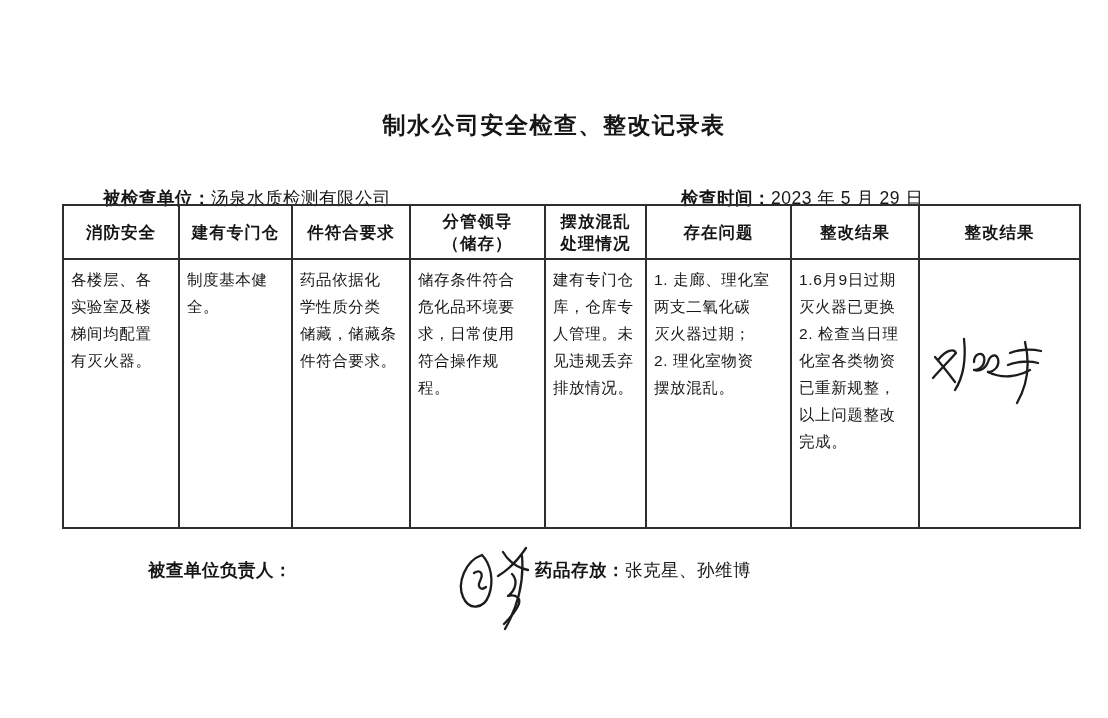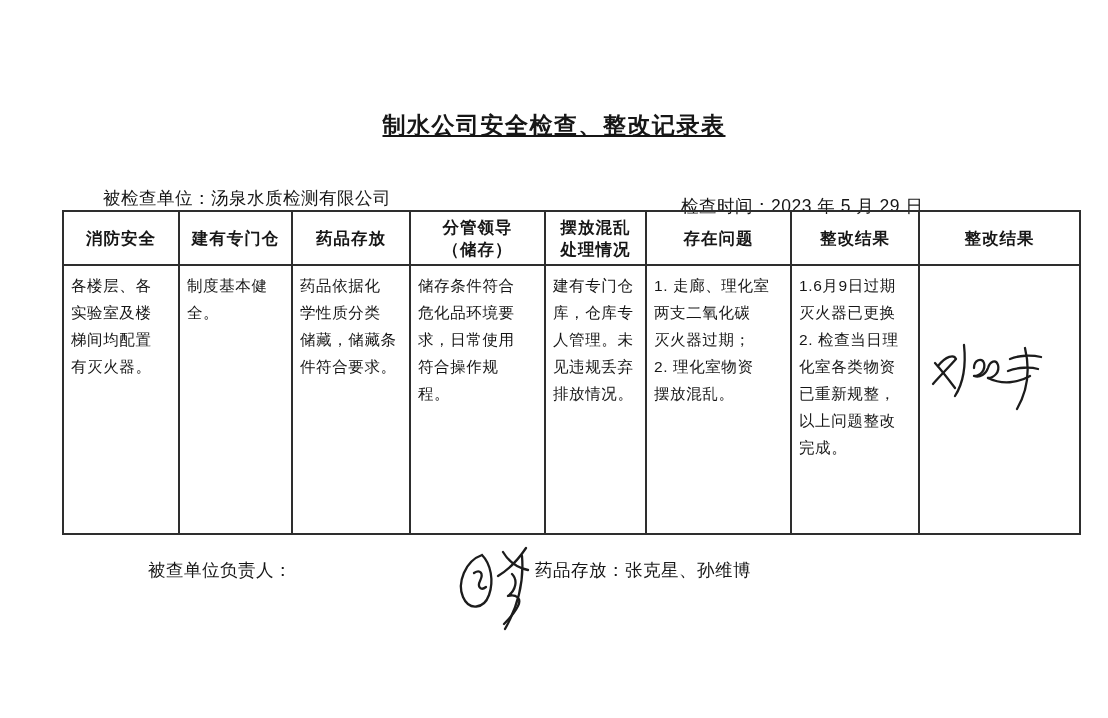--- a/index.html
+++ b/index.html
@@ -2,30 +2,30 @@
 <html><head>
 <meta charset="utf-8">
 <style>
   html,body{margin:0;padding:0;background:#ffffff;}
   body{
     width:1108px;height:718px;position:relative;overflow:hidden;
     font-family:"Liberation Sans", sans-serif;color:#161616;
   }
   .page-title{
     position:absolute;top:110px;left:0;width:1108px;text-align:center;
-    font-size:23px;font-weight:bold;letter-spacing:1.5px;text-decoration:underline;
+    font-size:23px;font-weight:bold;letter-spacing:1.5px;
   }
   .info-line{position:absolute;top:186px;left:0;width:1108px;font-size:17.5px;}
   .info-left{position:absolute;left:103px;top:0;white-space:nowrap;}
-  .info-right{position:absolute;left:681px;top:8px;white-space:nowrap;}
-  .lbl{font-weight:normal;letter-spacing:0.5px;margin-top:32px;}
+  .info-right{position:absolute;left:681px;top:0;white-space:nowrap;}
+  .lbl{font-weight:bold;letter-spacing:0.5px;margin-top:32px;}
   .val{letter-spacing:0.5px;}
 
   table.record{
-    position:absolute;left:62px;top:210px;width:1017px;
+    position:absolute;left:62px;top:204px;width:1017px;
     border-collapse:collapse;table-layout:fixed;
   }
   table.record th, table.record td{
     border:2px solid #2e2e2e;
     box-sizing:border-box;
   }
   table.record th{
     height:54px;font-size:16.5px;font-weight:bold;text-align:center;
     vertical-align:middle;white-space:pre-line;line-height:1.35;
     padding:2px 2px;letter-spacing:1px;
@@ -65,21 +65,21 @@
       <col style="width:135px">
     <col style="width:101px">
       <col style="width:145px">
       <col style="width:128px">
       <col style="width:161px">
   </colgroup>
   <tbody>
       <tr>
     <th>消防安全</th>
     <th>建有专门仓</th>
-    <th>药品存放</th>
+    <th>件符合要求</th>
     <th>分管领导
 （储存）</th>
     <th>摆放混乱
 处理情况</th>
     <th>存在问题</th>
     <th>整改结果</th>
     <th>整改结果</th>
   </tr>
   <tr>
     <td>各楼层、各

